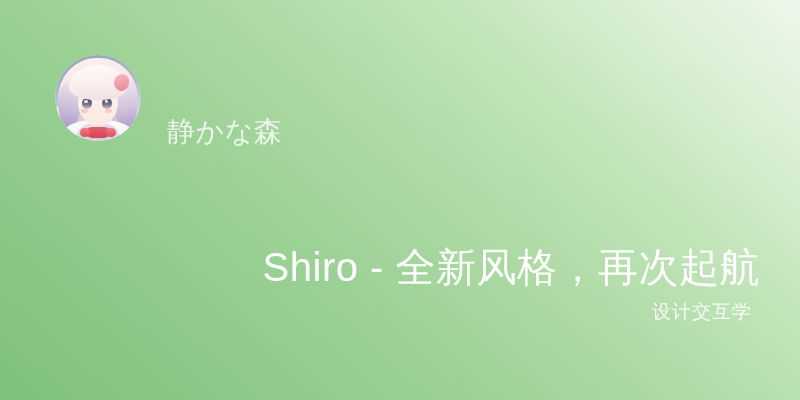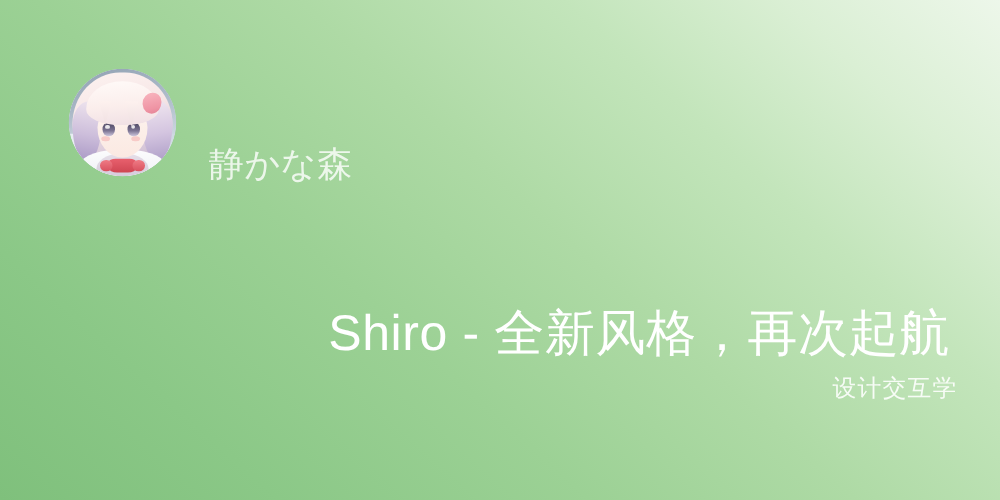--- a/index.html
+++ b/index.html
@@ -238,21 +238,21 @@
     color: #ffffff;
     white-space: nowrap;
     font-weight: 400;
     letter-spacing: .5px;
     text-align: right;
     margin-left: 28px;
   }
 
   .subtitle {
     position: absolute;
-    right: 34px;
+    right: 48px;
     top: 300px;
     font-size: 19px;
     line-height: 1.3;
     color: rgba(255,255,255,.88);
     white-space: nowrap;
     font-weight: 400;
     letter-spacing: 1px;
     text-align: right;
   }
 </style>

